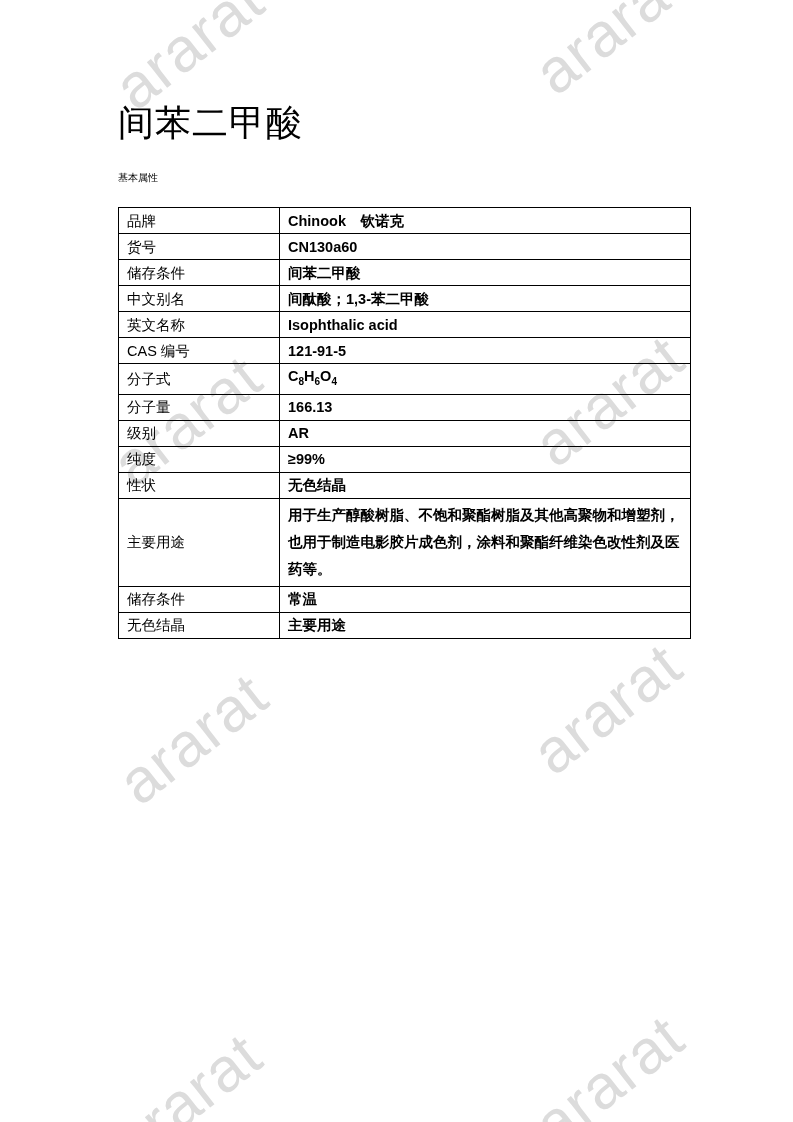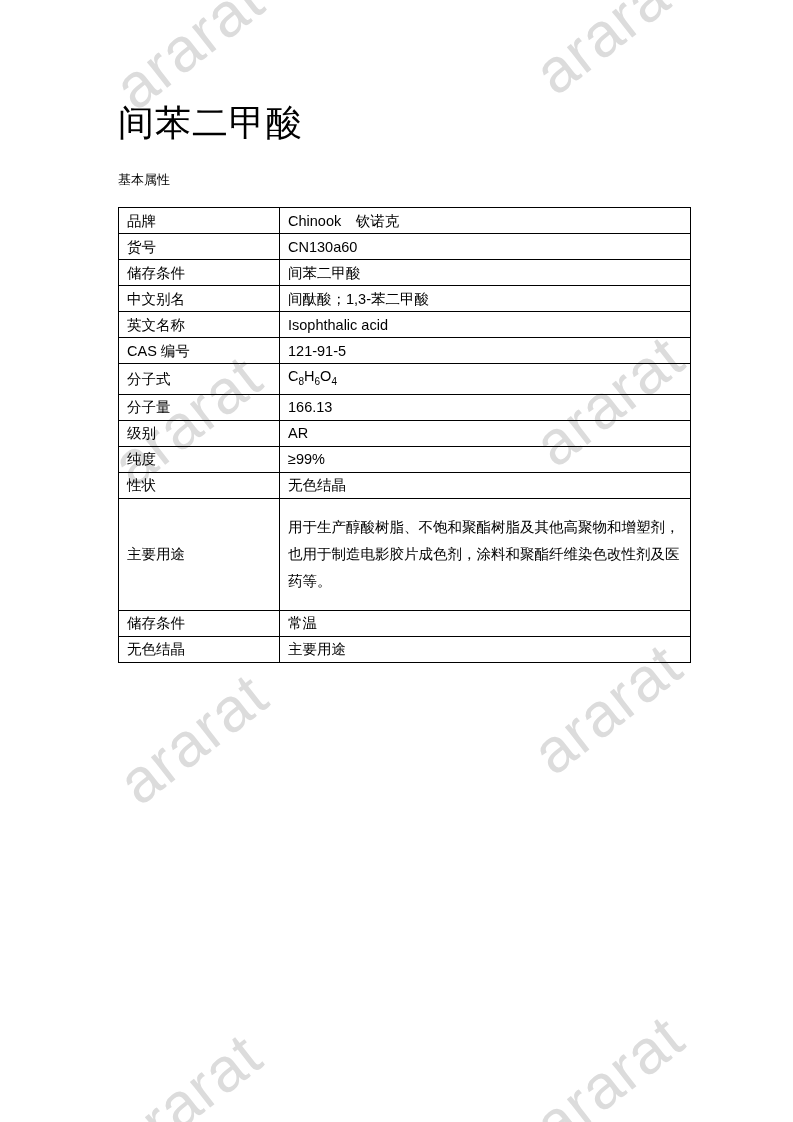--- a/index.html
+++ b/index.html
@@ -43,21 +43,21 @@
     left: 118px; top: 102px;
     font-size: 36px;
     font-weight: 400;
     letter-spacing: 1px;
     line-height: 1.15;
     color: #000;
   }
   .section-heading {
     position: absolute;
     left: 118px; top: 171px;
-    font-size: 13px;
+    font-size: 10px;
     font-weight: 400;
     color: #000;
   }
   table.props {
     position: absolute;
     left: 118px; top: 207px;
     width: 558px;
     border-collapse: collapse;
     table-layout: fixed;
     background: transparent;
@@ -65,22 +65,22 @@
   table.props td {
     border: 1px solid #000000;
     font-size: 14.5px;
     line-height: 20px;
     height: 26px;
     padding: 2px 8px;
     vertical-align: middle;
     background: transparent;
   }
   td.label-cell { width: 161px; }
-  td.value-cell { width: 411px; }
-  td.value-cell.multiline { line-height: 27px; padding: 15px 8px; }
+  td.value-cell { width: 411px; font-weight: bold; }
+  td.value-cell.multiline { line-height: 27px; padding: 3px 8px; }
   sub { font-size: 10px; }
 </style>
 </head>
 <body>
 
 <div class="wm-layer">
   <span class="watermark wm1" style="color: rgb(220, 220, 220);">ararat</span>
   <span class="watermark wm2" style="color: rgb(220, 220, 220);">ararat</span>
   <span class="watermark wm3" style="color: rgb(220, 220, 220);">ararat</span>
   <span class="watermark wm4" style="color: rgb(220, 220, 220);">ararat</span>

